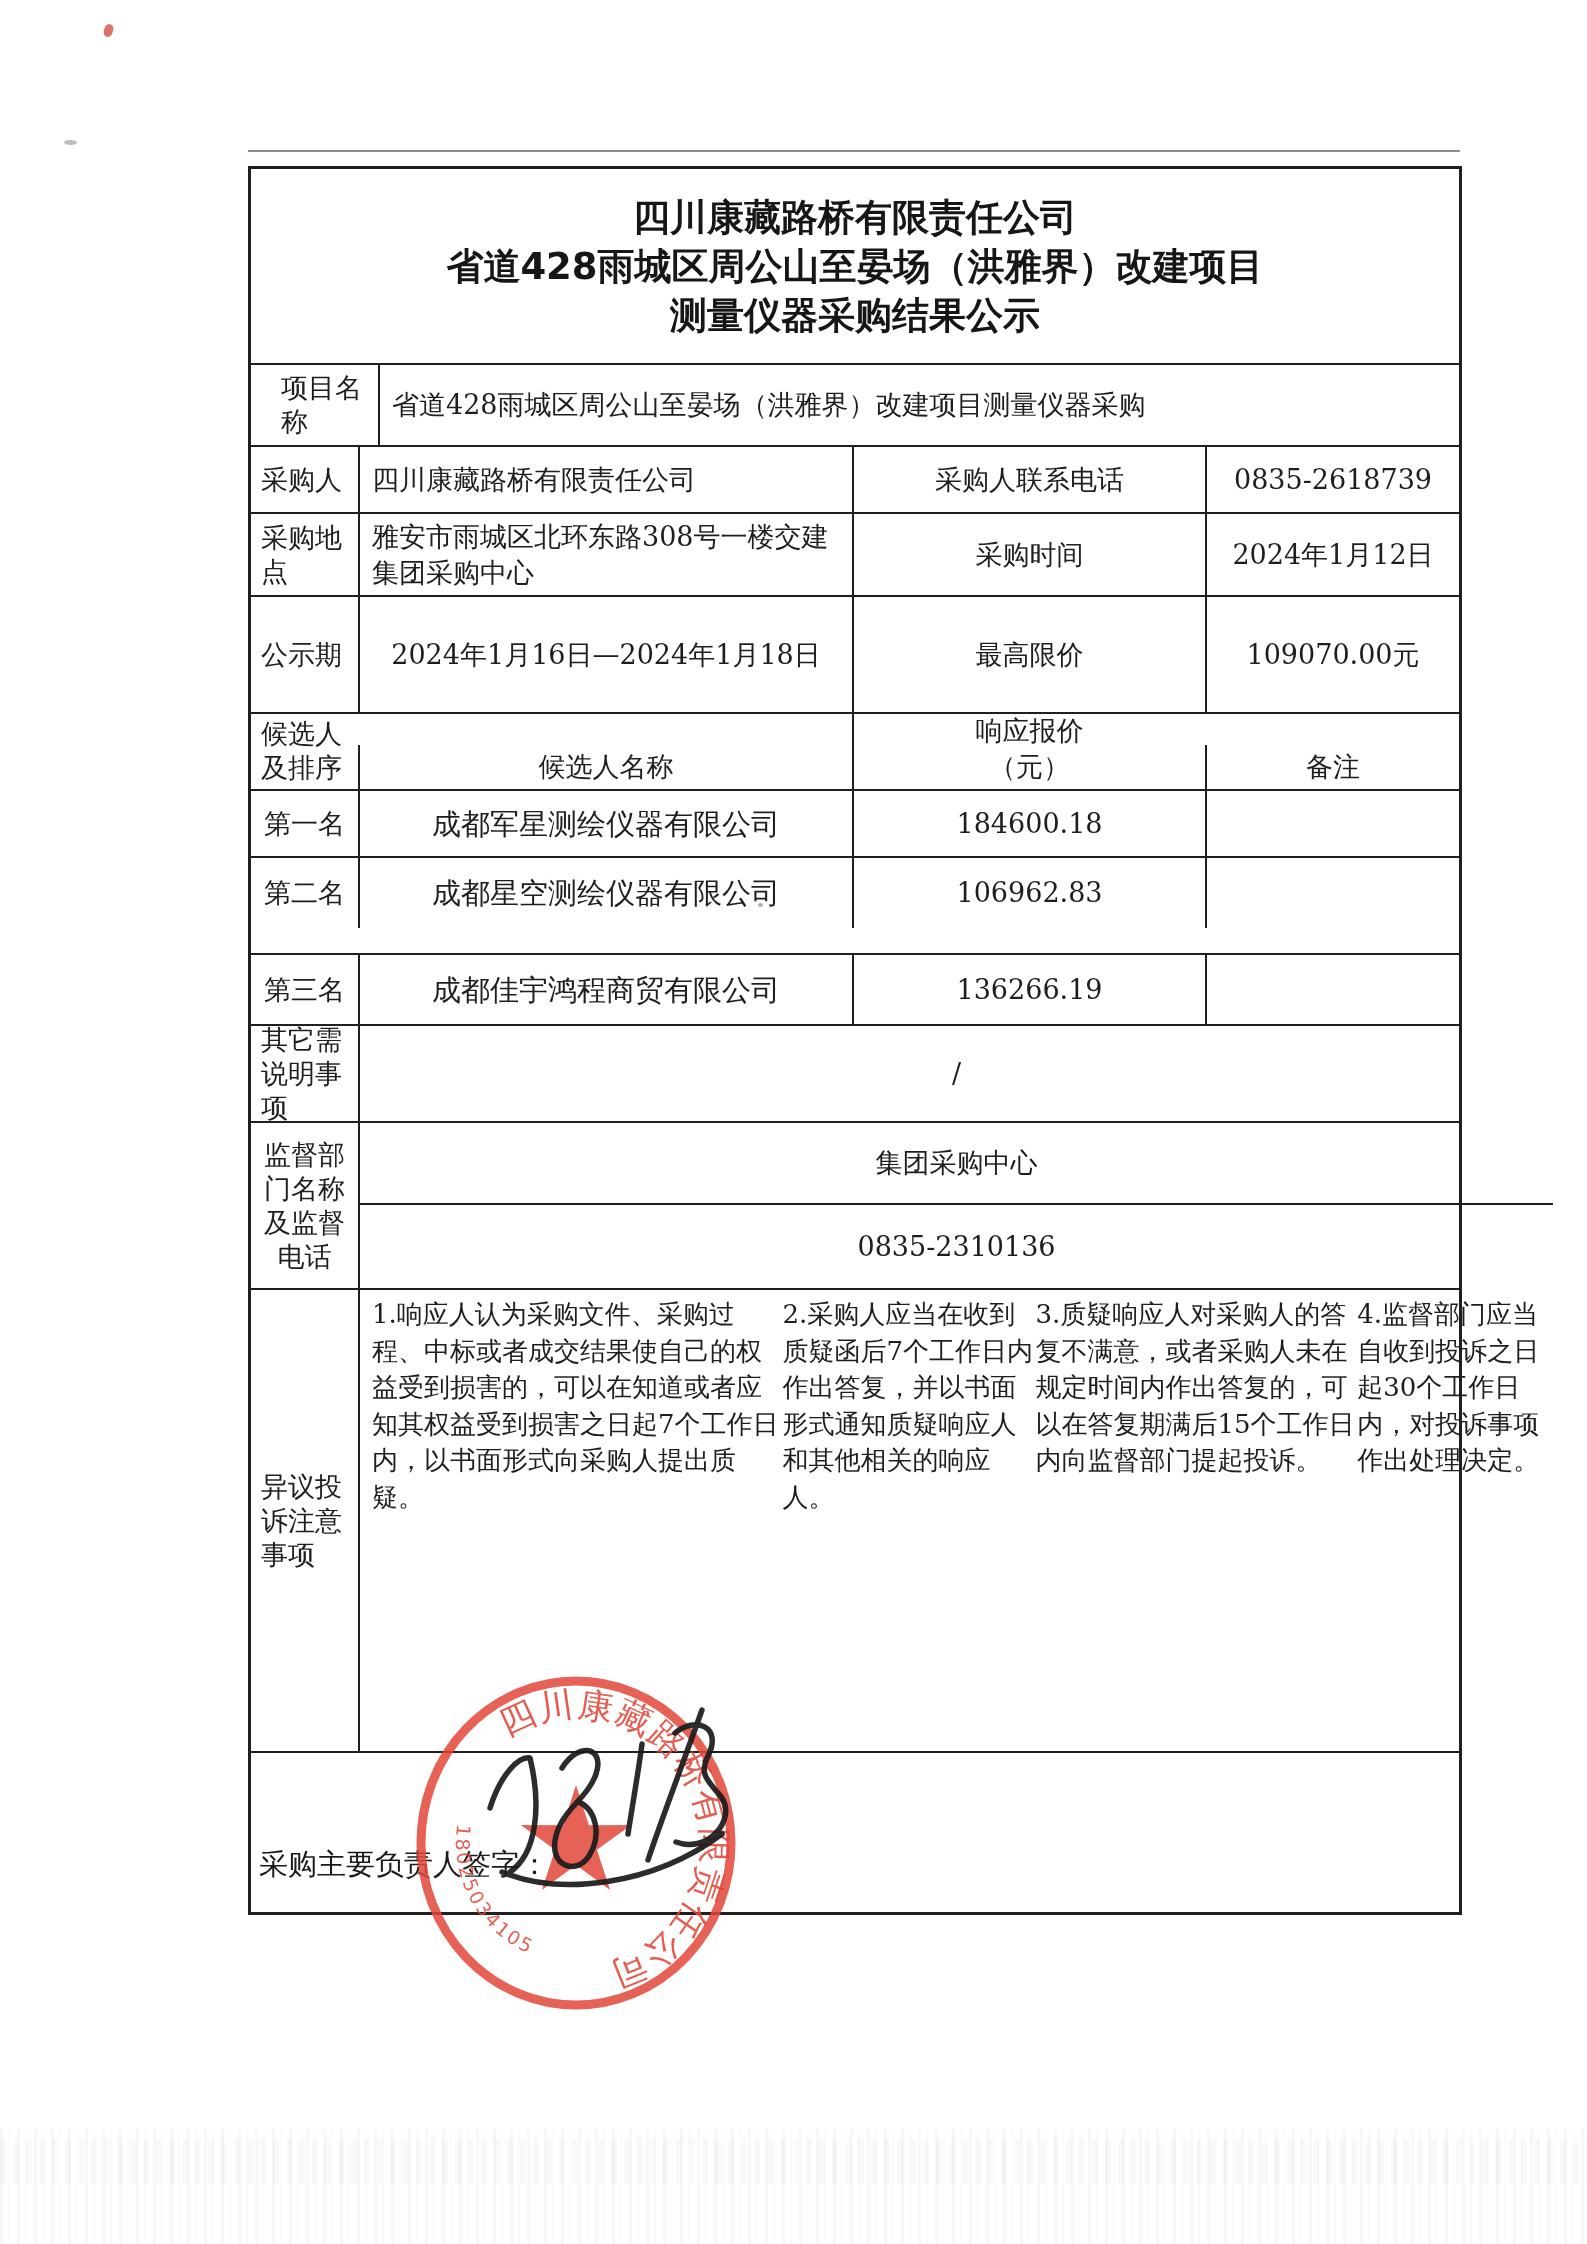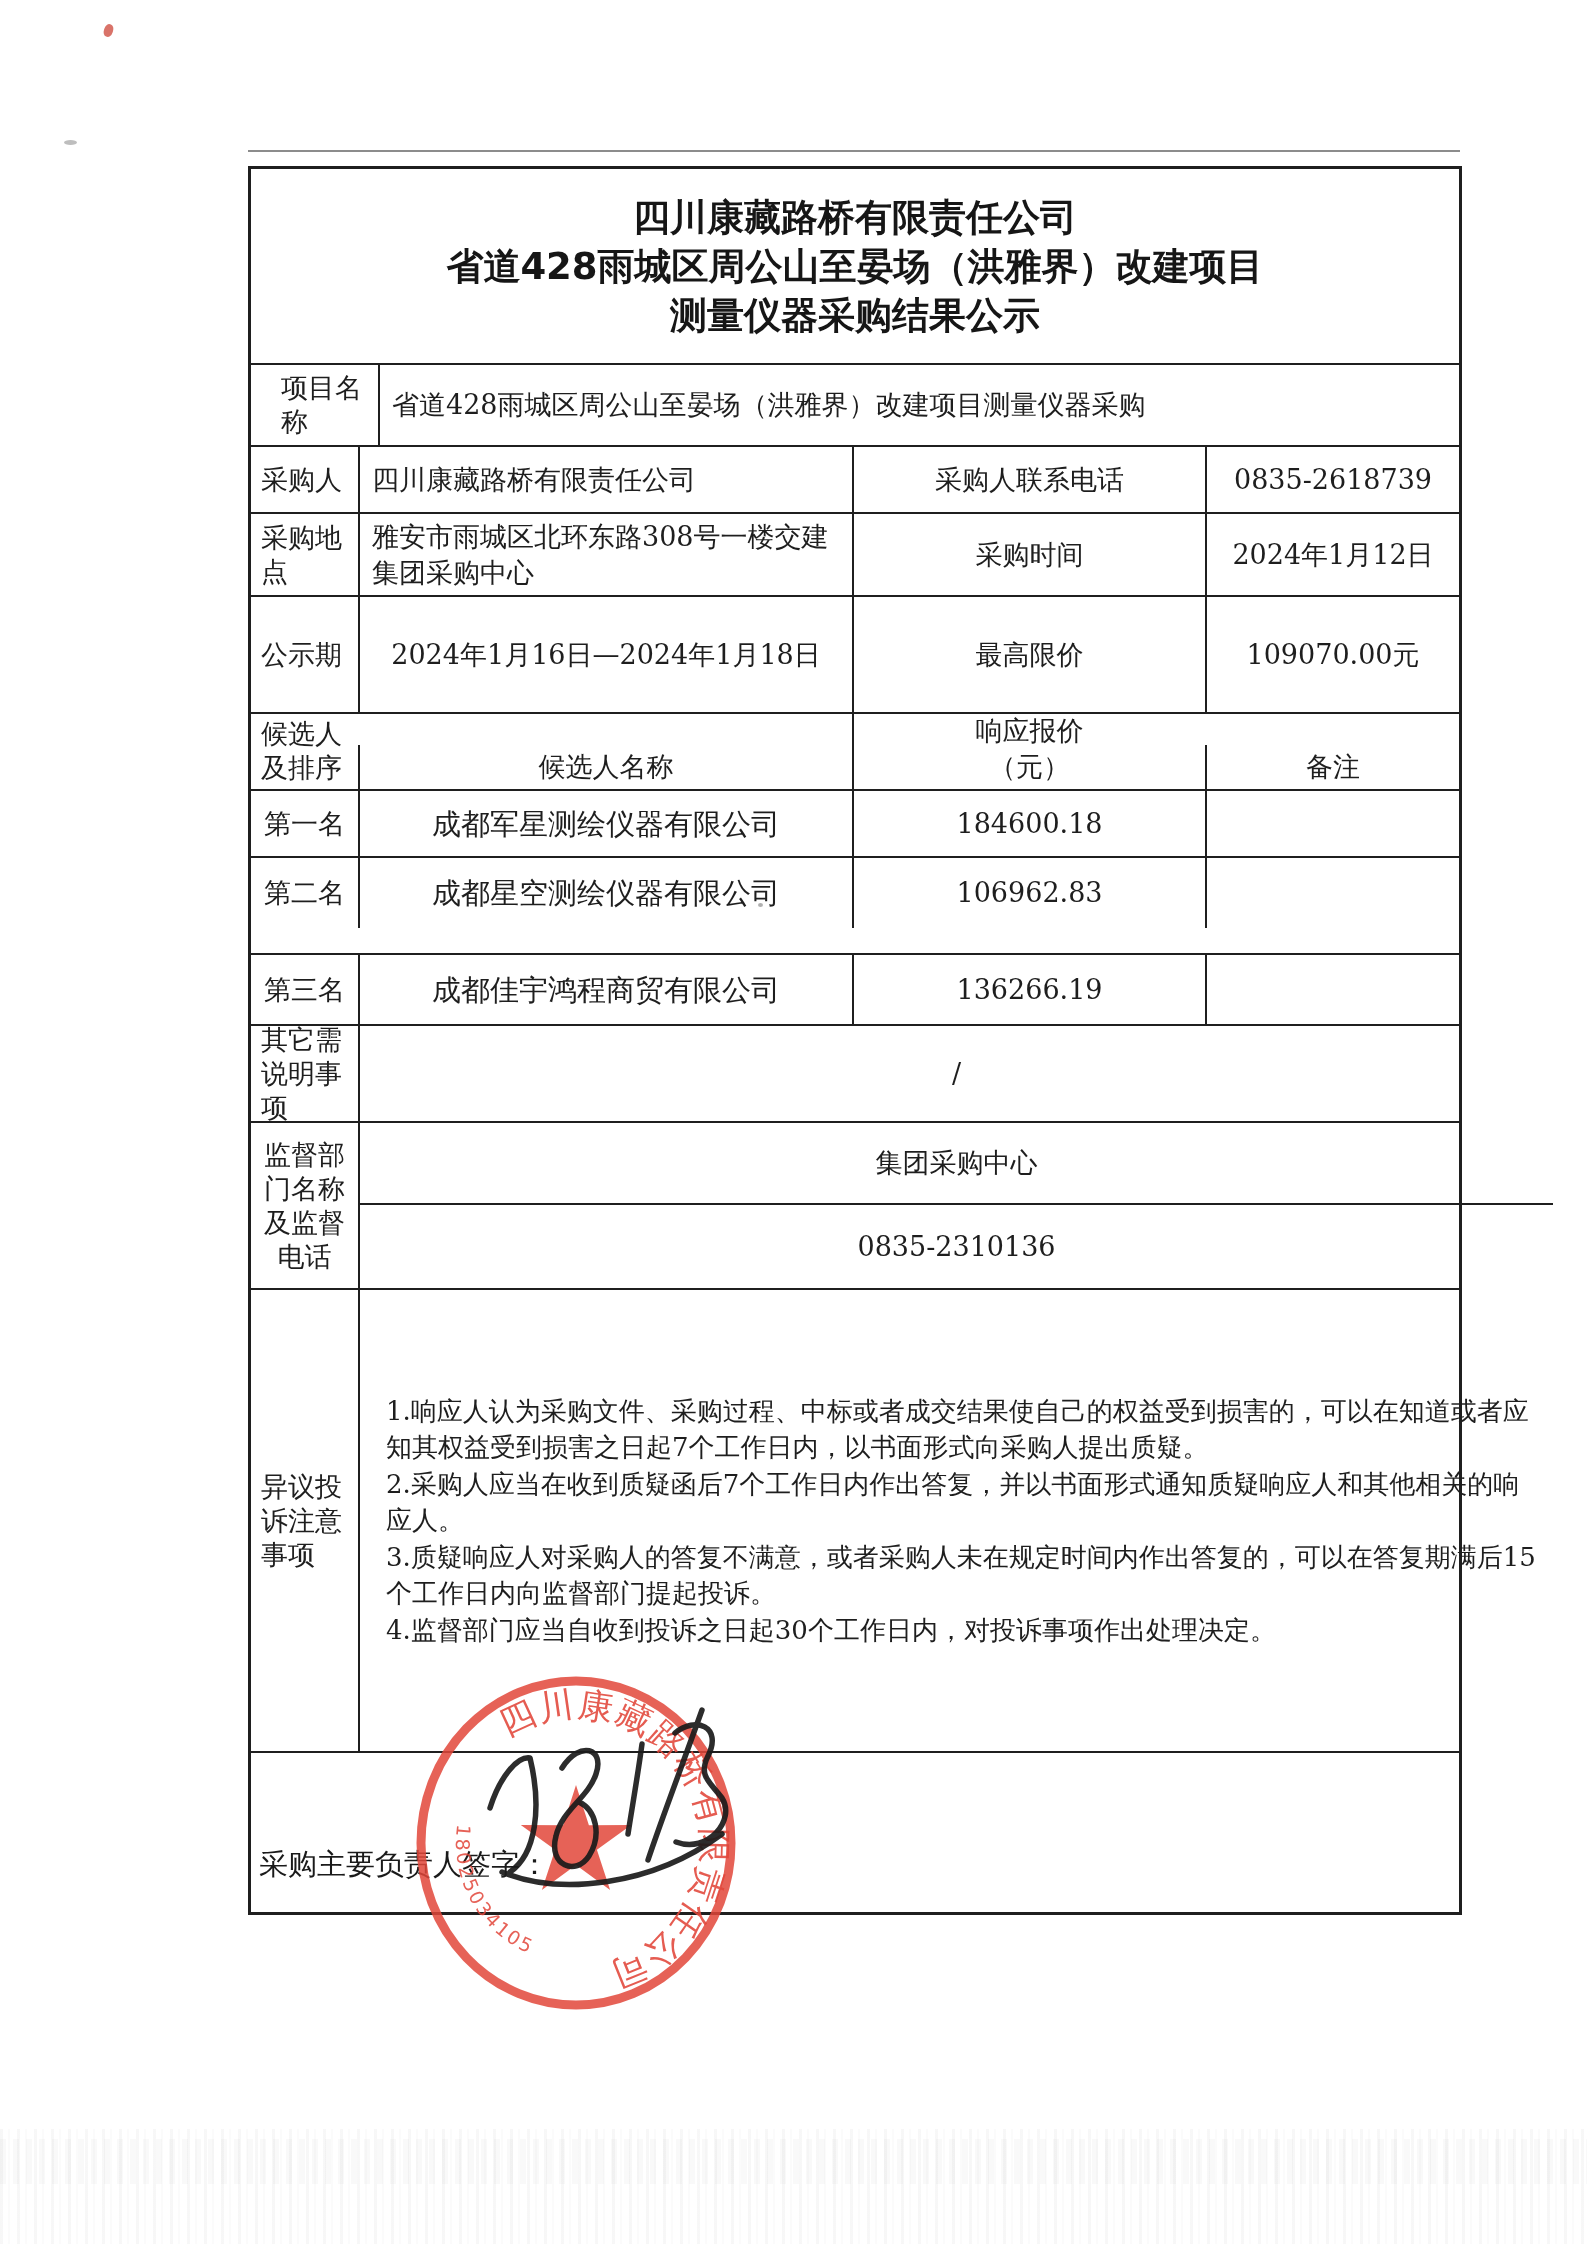--- a/index.html
+++ b/index.html
@@ -51,22 +51,22 @@
   .h-superv{height:167px;}
   .h-objection{height:463px;}
   .h-sign{height:161px;}
   
   .superv-right{flex-direction:column;align-items:stretch;padding:0;}
   .superv-sub{box-sizing:border-box;display:flex;align-items:center;justify-content:center;
     font-size:27px;text-align:center;}
   .superv-sub.top{height:82px;border-bottom:2px solid #1f1f1f;}
   .superv-sub.bottom{flex:1;}
   
-  .objection-text{flex-direction:column;align-items:flex-start;justify-content:center;
-    padding:6px 10px 6px 26px;}
+  .objection-text{flex-direction:row;align-items:flex-start;justify-content:center;
+    padding:6px 10px 6px 12px;}
   .objection-text p{margin:0;font-size:26px;line-height:36.5px;text-align:left;}
   
   .sign-cell{position:relative;width:1208px;flex:none;}
   .sign-label{position:absolute;left:8px;top:92px;font-size:29px;color:#1a1a1a;}
   
   .stamp-wrap{position:absolute;left:390px;top:1658px;width:400px;height:380px;z-index:4;pointer-events:none;}
   
   .artifact-topline{position:absolute;left:248px;top:150px;width:1212px;height:2px;
     background:rgba(45,45,45,.55);z-index:1;}
   .artifact-red-speck{position:absolute;left:104px;top:24px;width:9px;height:13px;

